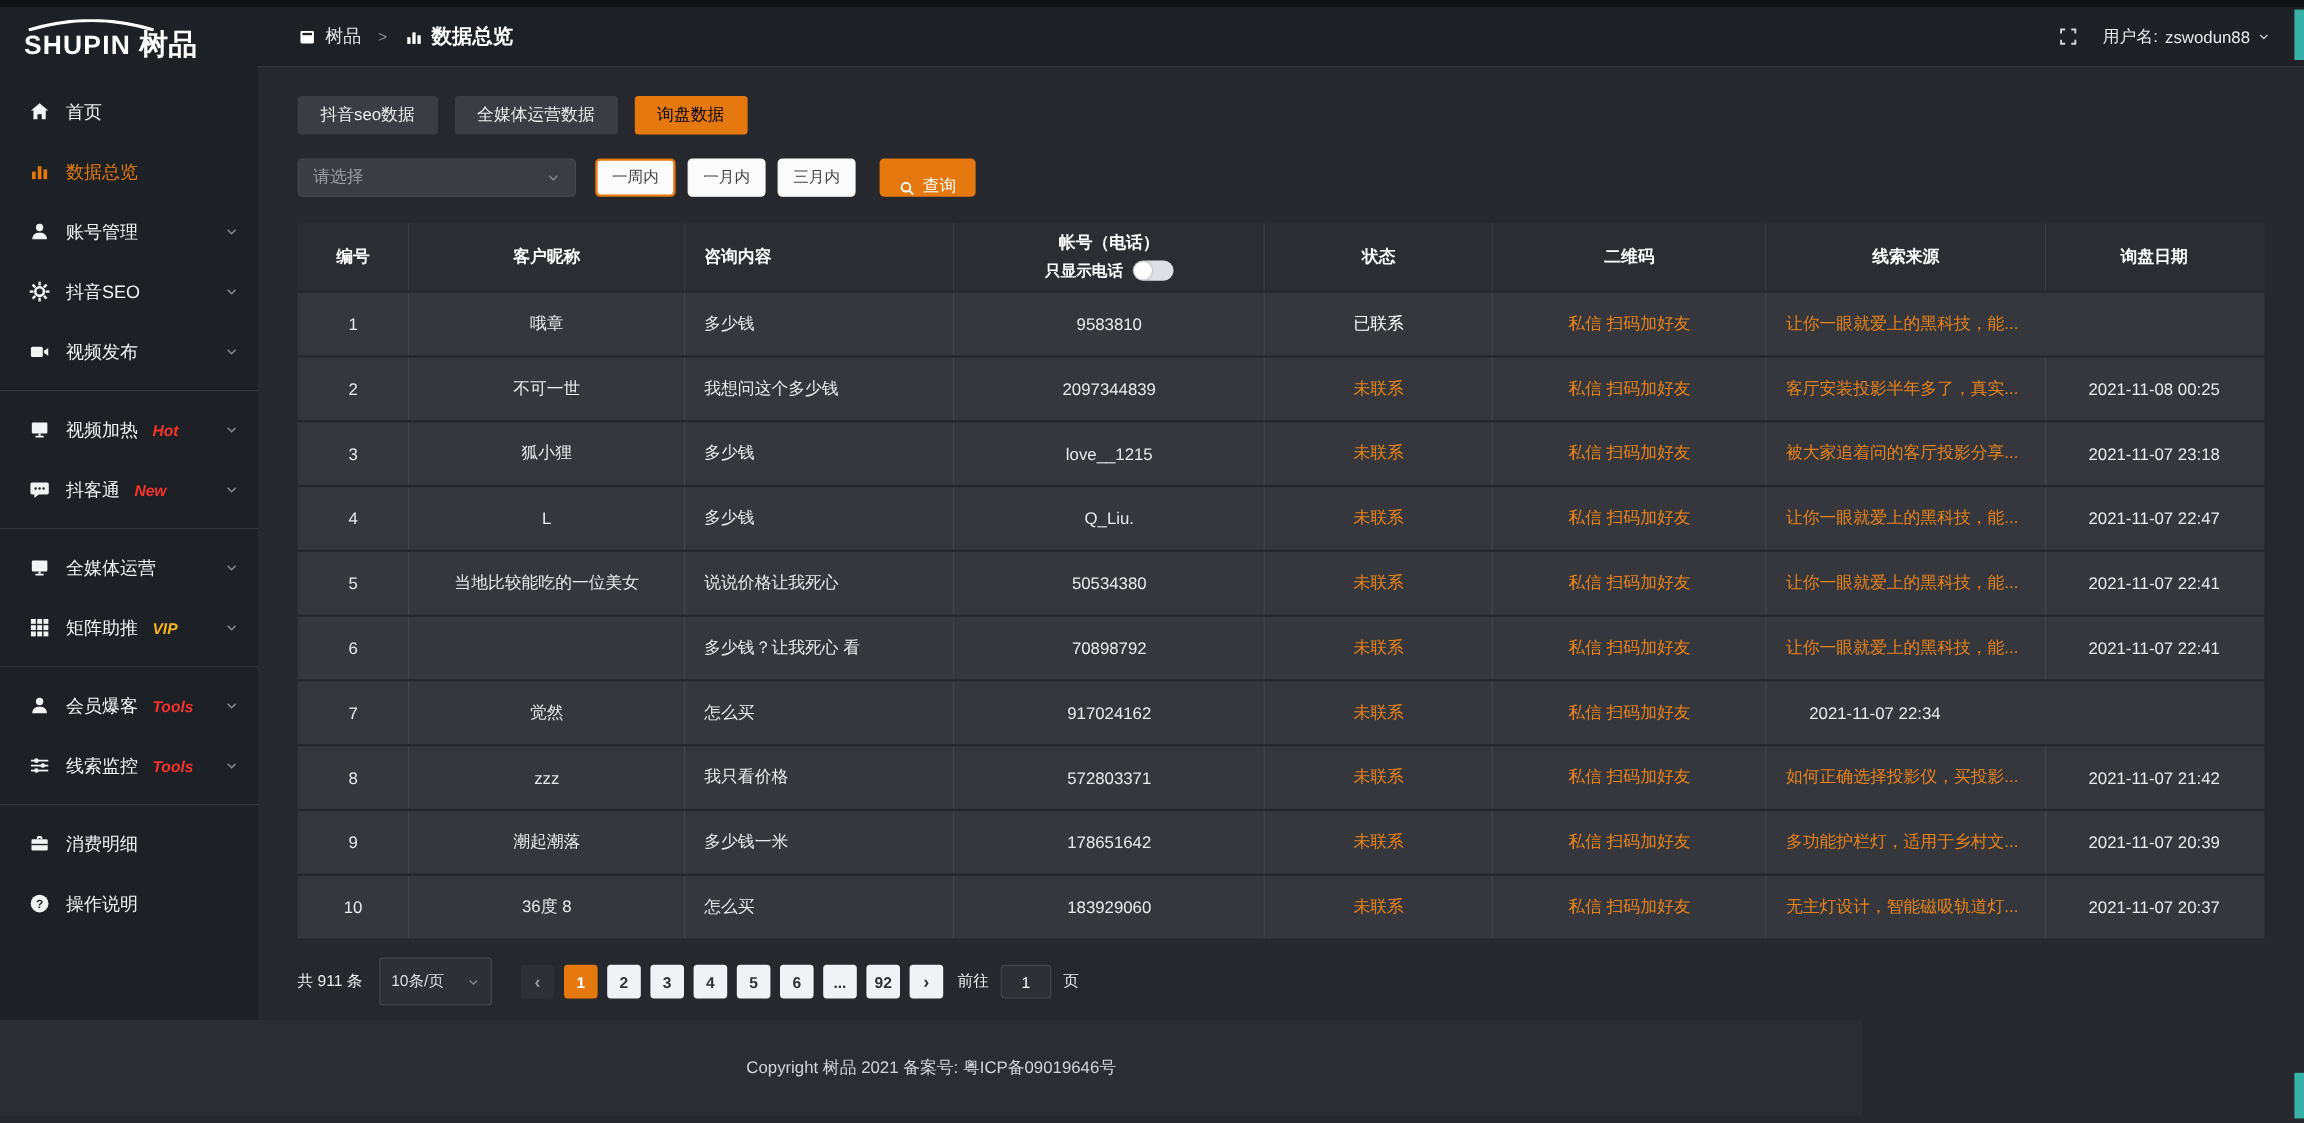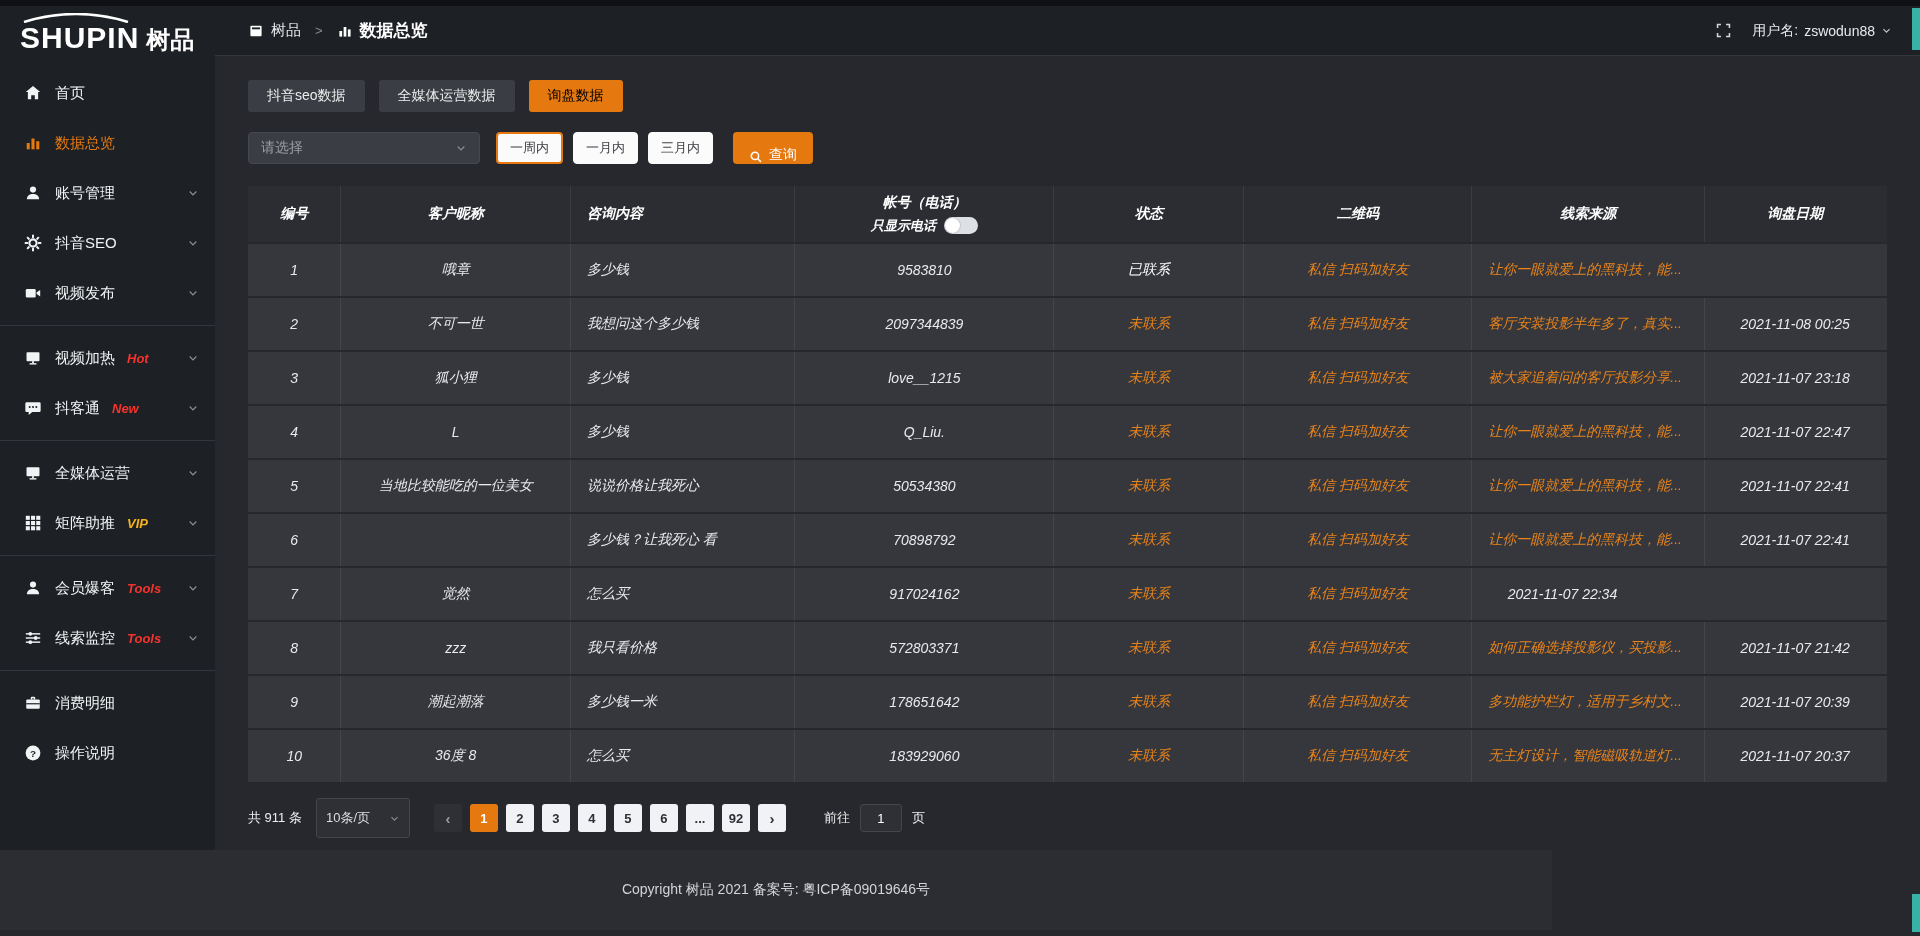--- a/index.html
+++ b/index.html
@@ -8,21 +8,21 @@
   .top-strip { position:absolute; top:0; left:0; width:1920px; height:6px; background:#101114; z-index:60; }
 
   .page { display:flex; width:1920px; height:850px; }
 
   
   .sidebar { width:215px; background:#1d2025; padding-top:6px; flex:none; display:flex; flex-direction:column; }
   .logo { height:54px; display:flex; align-items:center; padding-left:20px; }
   .logo-mark { display:flex; flex-direction:column; }
   .logo-arc svg { display:block; }
   .logo-row { display:flex; align-items:baseline; }
-  .logo-en { color:#fff; font-size:30px; font-weight:900; letter-spacing:1px; line-height:1; }
+  .logo-en { color:#fff; font-size:22px; font-weight:900; letter-spacing:1px; line-height:1; }
   .logo-cn { color:#fff; font-size:24px; font-weight:800; margin-left:7px; line-height:1; }
   .menu { margin-top:8px; }
   .menu-item { height:50px; display:flex; align-items:center; padding:0 16px 0 24px; color:#f2f3f4; font-size:15px; cursor:pointer; }
   .menu-item.active { color:var(--accent,#e5790f); }
   .mi-icon { width:18px; height:18px; margin-right:13px; display:inline-flex; }
   .mi-icon svg { width:18px; height:18px; }
   .mi-badge { font-size:13px; font-weight:bold; font-style:italic; margin-left:12px; }
   .mi-chev { margin-left:auto; color:#8b8d93; display:inline-flex; }
   .menu-divider { height:1px; background:#33363c; margin:7px 0; }
 
@@ -49,21 +49,21 @@
   .select { width:232px; height:32px; background:#3a3d43; border:1px solid #46484e; border-radius:4px; display:flex; align-items:center; padding:0 12px; cursor:pointer; }
   .select-text { color:#9b9da3; font-size:14px; }
   .select-chev { margin-left:auto; display:inline-flex; color:#8a8c92; }
   .period-group { display:flex; gap:10px; margin-left:16px;align-items:center; }
   .pbtn { min-width:62px; height:32px; padding:0 12px; background:#fbfbfc; border:1px solid #fbfbfc; border-radius:4px; color:#3e3f44; font-size:13px; display:flex; align-items:center; justify-content:center; cursor:pointer; }
   .pbtn.active { border:2px solid var(--accent,#e5790f); }
   .search-btn { margin-left:20px; height:32px; padding:0 16px; background:var(--accent,#e5790f); border-radius:4px; color:#fff; font-size:14px; display:flex; align-items:flex-end; gap:6px; cursor:pointer; }
   .search-btn svg { width:14px; height:14px; }
 
   
-  .table { margin-top:22px;font-style:italic; }
+  .table { margin-top:22px; }
   .thead { display:flex; background:#2b2d33; height:56px; }
   .th { display:flex; align-items:center; justify-content:center; color:#fff; font-size:14px; font-weight:600; border-right:1px solid rgba(255,255,255,.08); }
   .th:last-child { border-right:none; }
   .trow { display:flex; background:#35373d; height:52px; margin-top:2px; }
   .td { display:flex; align-items:center; justify-content:center; color:#e9eaeb; font-size:14px; border-right:1px solid rgba(255,255,255,.07); overflow:hidden; }
   .td:last-child { border-right:none; }
   .c0{width:5.7%;} .c1{width:14%;} .c2{width:13.7%;} .c3{width:15.8%;}
   .c4{width:11.6%;} .c5{width:13.9%;} .c6{width:14.2%;} .c7{width:11%;}
   .th.c2, .td.c2, .td.c6 { justify-content:flex-start; padding-left:16px; padding-right:12px; }
   .td.c6 span { white-space:nowrap; overflow:hidden; }
@@ -78,21 +78,21 @@
   
   .pagination { margin-top:16px; display:flex; align-items:center; font-size:13px; color:#eceded; }
   .pg-total { margin-right:14px; }
   .psize { width:94px; height:40px; background:#2e3036; border:1px solid #44464c; border-radius:3px; display:flex; align-items:center; padding:0 9px; color:#dcdde0; cursor:pointer; }
   .psize-chev { margin-left:auto; display:inline-flex; color:#8a8c92; }
   .pg-nav { display:flex; align-items:center; gap:8px; margin-left:24px; }
   .pgbtn { min-width:28px; height:28px; padding:0 5px; border-radius:3px; background:#f0f2f5; color:#2e3035; font-weight:600; font-size:13px; display:flex; align-items:center; justify-content:center; cursor:pointer; }
   .pgbtn.active { background:var(--accent,#e5790f); color:#fff; }
   .pgbtn.prev { background:#2e3036; color:#9a9ca2; font-size:15px; }
   .pgbtn.next { font-size:15px; }
-  .pg-goto { margin-left:38px; display:flex; align-items:center; gap:10px; }
+  .pg-goto { margin-left:12px; display:flex; align-items:center; gap:10px; }
   .goto-input { width:42px; height:28px; background:#2e3036; border:1px solid #44464c; border-radius:3px; color:#fff; text-align:center; font-size:13px; font-family:inherit; }
 
   
   .footer { width:1552px; height:80px; background:#2b2d33; display:flex; align-items:center; justify-content:center; color:#d3d4d7; font-size:14px; }
 
   
   .scrollbar { position:absolute; right:0; top:0; width:8px; height:936px; z-index:70; }
   .sb-thumb-top { position:absolute; top:8px; right:0; width:8px; height:42px; background:var(--teal,#38b2a7); }
   .sb-thumb-bottom { position:absolute; bottom:4px; right:0; width:8px; height:38px; background:var(--teal,#38b2a7); }
 </style>

